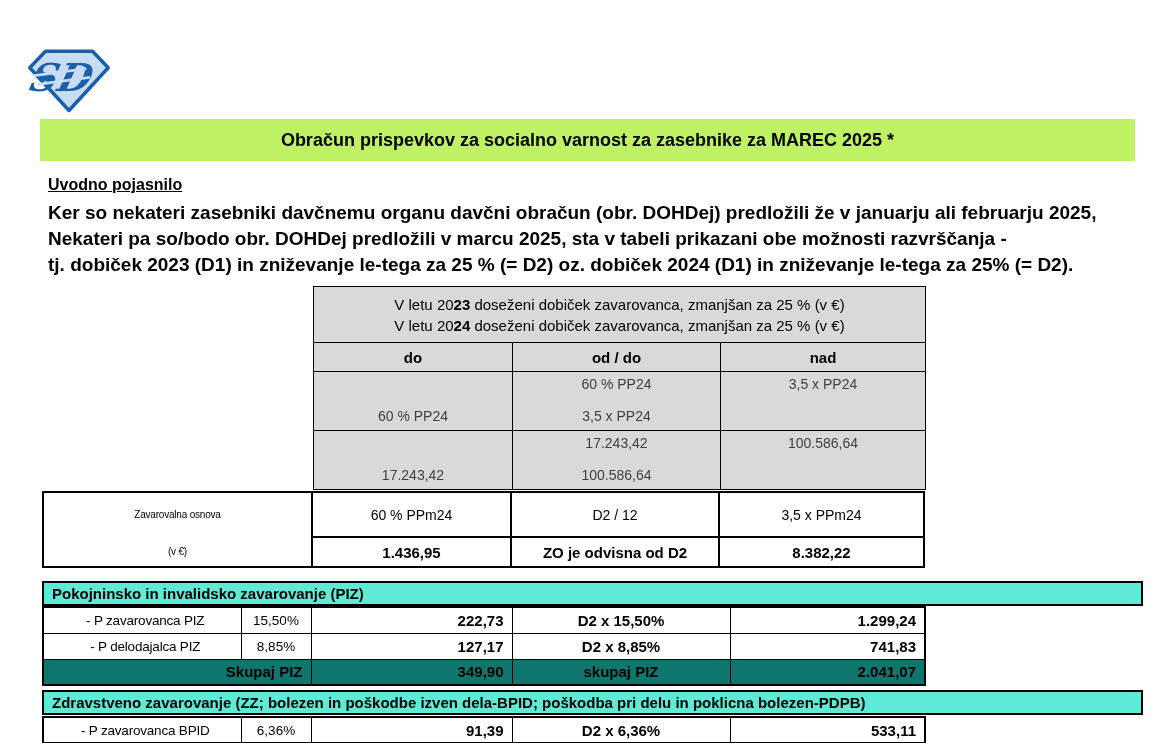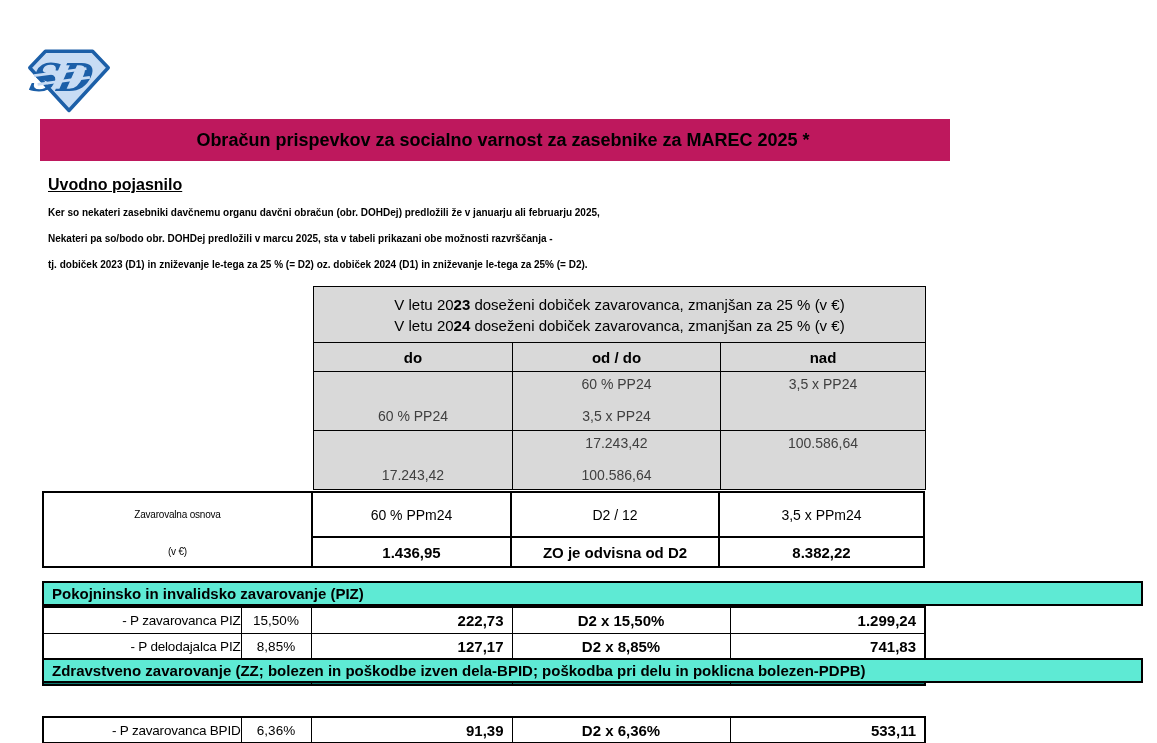--- a/index.html
+++ b/index.html
@@ -4,30 +4,30 @@
 <style>
   html,body { margin:0; padding:0; background:#ffffff; }
   body {
     width:1157px; height:743px; position:relative; overflow:hidden;
     font-family:"Liberation Sans", sans-serif; color:#000;
   }
   .abs { position:absolute; }
 
   
   .title-bar {
-    left:40px; top:119px; width:894px; height:42px;
-    background:#be185d; display:flex; align-items:center; justify-content:center;
-    font-size:18px; font-weight:bold;padding-left:16px;
+    left:40px; top:119px; width:1095px; height:42px;
+    background:#bef264; display:flex; align-items:center; justify-content:center;
+    font-size:18px; font-weight:bold;
   }
 
   
   .intro-heading {
     left:48px; top:176px; font-size:16px; font-weight:bold; text-decoration:underline;
   }
-  .intro-lines { left:48px; top:200px; font-size:10px; font-weight:bold; line-height:26px; white-space:nowrap; }
+  .intro-lines { left:48px; top:200px; font-size:19px; font-weight:bold; line-height:26px; white-space:nowrap; }
 
   
   table { border-collapse:collapse; table-layout:fixed; }
   td { padding:0; overflow:hidden; }
 
   
   .profit-table { left:313px; top:286px; }
   .profit-table td { border:1px solid #000; background:#D9D9D9; }
   .pt-header { height:55px; text-align:center; font-size:15px; }
   .pt-header .hline { line-height:21px; }
@@ -46,29 +46,29 @@
   .base-r1 td { height:43px; text-align:center; font-size:14px; vertical-align:middle; }
   .base-r2 td { height:28px; text-align:center; font-size:15px; font-weight:bold; vertical-align:middle; }
 
   
   .section-band {
     border:2px solid #000; width:1089px; height:21px;
     display:flex; align-items:center; padding-left:8px;
     font-size:15px; font-weight:bold; background:#5eead4; white-space:nowrap;
   }
   .band-piz { left:42px; top:581px; }
-  .band-zz  { left:42px; top:658px; }
+  .band-zz  { left:42px; top:690px; }
 
   
   .rows-table { border:2px solid #000; }
   .rows-piz { left:42px; top:606px; }
   .rows-zz  { left:42px; top:716px; }
   .rows-table td { border:1px solid #000; vertical-align:middle; background:#fff; }
   .rows-table tr { height:26px; }
-  .cell-label  { font-size:13.5px; letter-spacing:-0.2px; padding-left:6px; text-align:right;margin-top:31px; }
+  .cell-label  { font-size:13.5px; letter-spacing:-0.2px; padding-left:6px; text-align:center;margin-top:31px; }
   .cell-rate   { font-size:13.5px; text-align:center; }
   .cell-amount { font-size:15px; font-weight:bold; text-align:right; padding-right:8px;margin-top:24px; }
   .cell-formula{ font-size:15px; font-weight:bold; text-align:center; }
   .total-row td { background:#0f766e; font-weight:bold; }
   .total-row { height:27px; }
   .cell-total-label { font-size:15px; text-align:right; padding-right:8px; }
 
   
   .logo { left:24px; top:46px; width:90px; height:68px; }
 </style>

